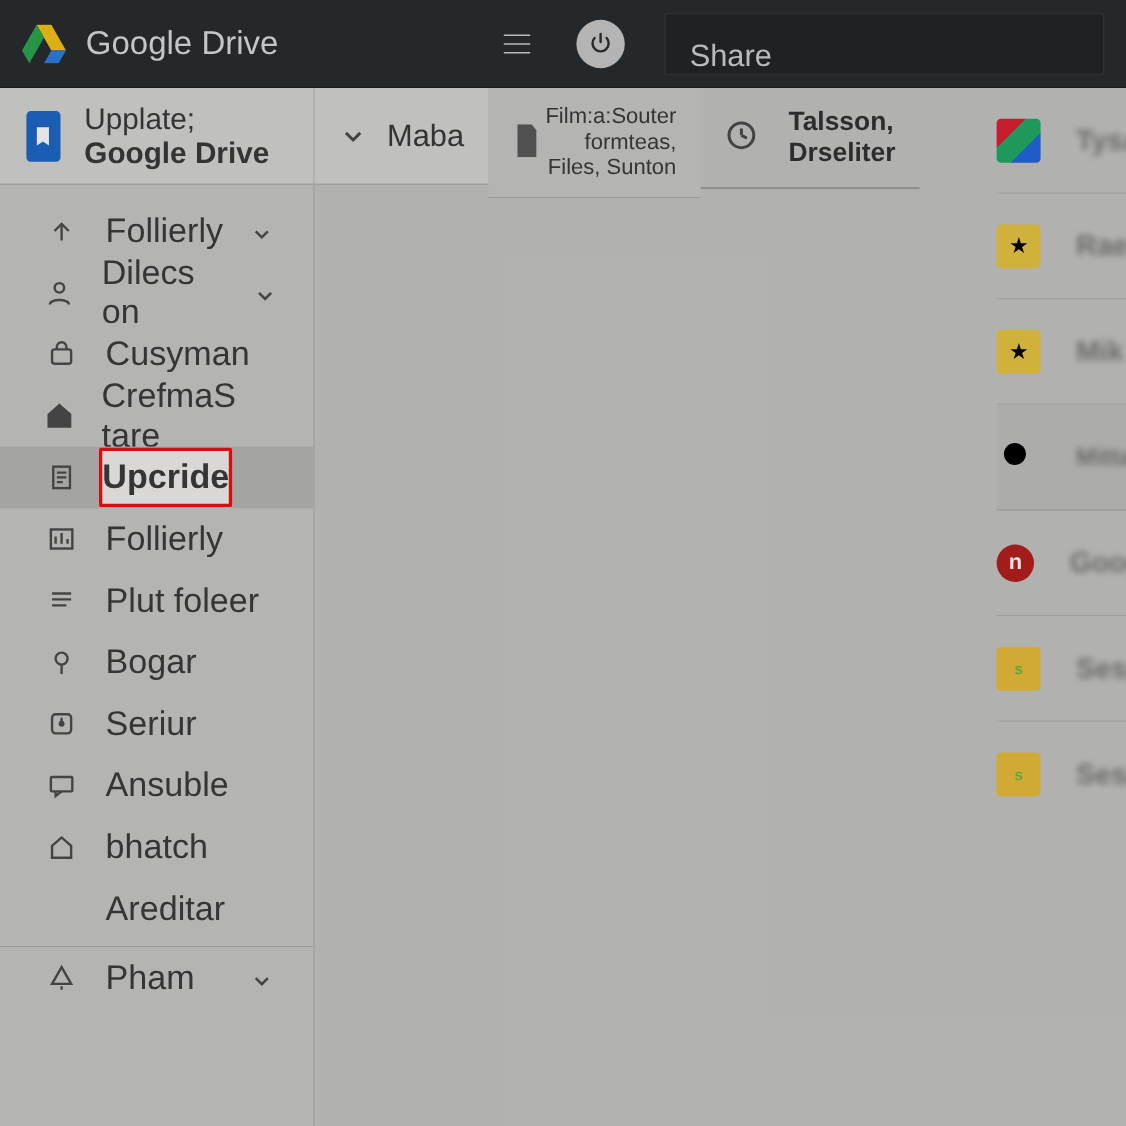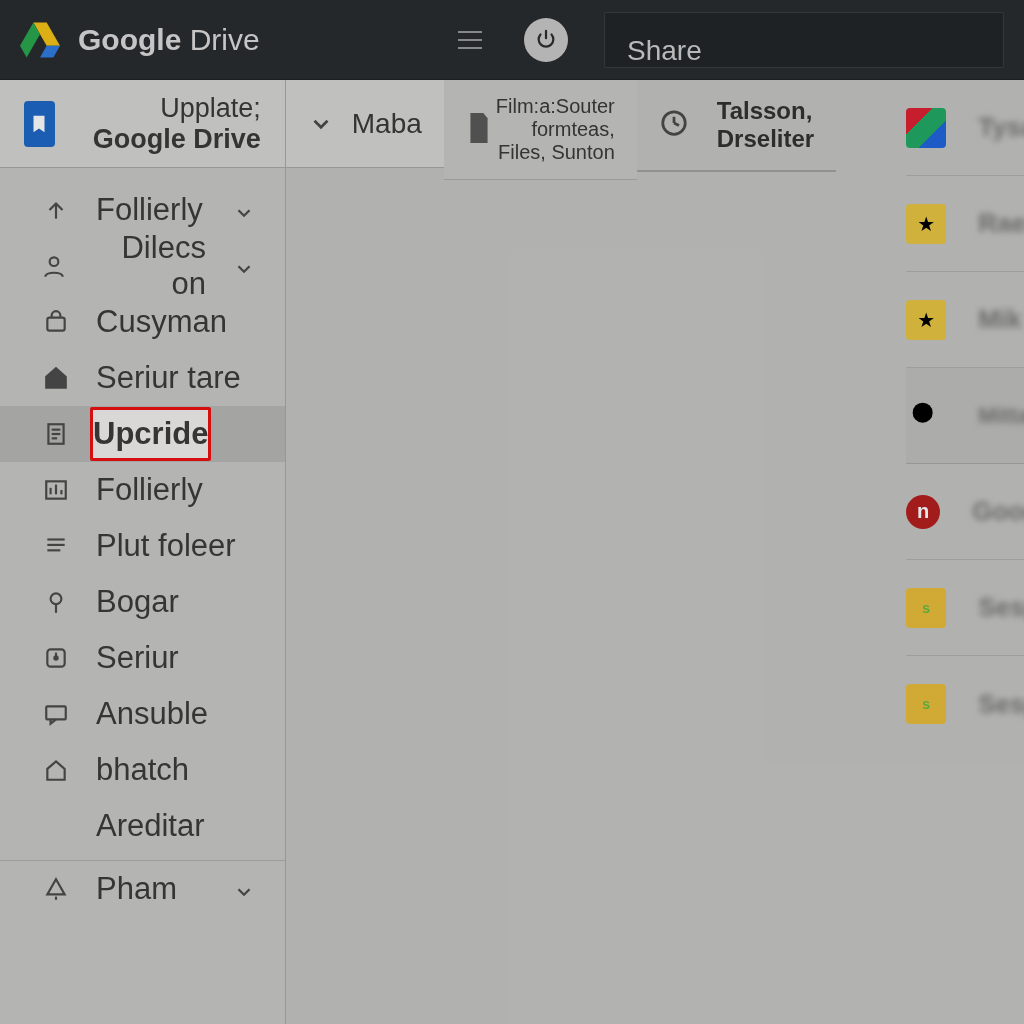--- a/index.html
+++ b/index.html
@@ -3,30 +3,30 @@
 <meta charset="utf-8">
 <style>
   * { margin: 0; padding: 0; box-sizing: border-box; font-family: Arial, Helvetica, sans-serif; }
   body { width: 1024px; height: 1024px; background: #c1c1c0; overflow: hidden; position: relative; }
   body::after { content:""; position:absolute; inset:0; background:rgba(0,0,0,0.10); pointer-events:none; }
 
   .topbar { background:#2a2d30; height:80px; display:flex; align-items:center; padding:0 20px; color:#e6e6e6; border-bottom:1px solid #1f2123; }
   .logo-block { display:flex; align-items:center; gap:18px; flex:0 0 auto; }
   .drive-logo { width:40px; height:36px; }
   .logo-text { font-size:30px; color:#dcdcdc; }
-  .logo-text .g { font-weight:700; }
+  .logo-text .g { font-weight:400; }
   .topbar-spacer { flex:1; }
   .hamburger { width:36px; height:36px; display:flex; align-items:center; justify-content:center; margin-right:36px; }
   .hamburger svg { width:32px; height:32px; stroke:#cfcfcf; }
   .circle-btn { width:44px; height:44px; border-radius:50%; background:#c9c9c9; display:flex; align-items:center; justify-content:center; margin-right:36px; }
   .circle-btn svg{ width:22px; height:22px; fill:#2e2e2e; }
   .sharebox { background:#232629; height:56px; border-radius:2px; display:flex; align-items:flex-end; padding:0 22px; color:#cfcfcf; font-size:28px; width:400px; border:1px solid #3b3e41; }
 
   .content { display:flex; height: calc(1024px - 80px); }
-  .sidebar { width:535px; border-right:1px solid #a9a9a9; background:#c9c9c7; display:flex; flex-direction:column;text-align:right; }
+  .sidebar { width:535px; border-right:1px solid #a9a9a9; background:#c9c9c7; display:flex; flex-direction:column; }
   .main { flex:1; background:#c6c6c4; display:flex; }
 
   .side-header { background:#d6d6d4; border-bottom:1px solid #a9a9a9; height:88px; display:flex; align-items:center; padding:0 24px; gap:22px; }
   .blue-ico { width:46px; height:46px; background:#1f68c7; border-radius:4px; display:flex; align-items:center; justify-content:center; }
   .blue-ico svg { width:22px; height:22px; fill:#fff; }
   .side-title { font-size:27px; color:#3a3a3a; }
   .side-title b { font-weight:600; }
 
   .navlist { padding-top:14px; }
   .nav-item { display:flex; align-items:center; height:56px; padding:0 30px 0 40px; gap:24px; color:#3c3c3c; font-size:31px; position:relative; }
@@ -139,21 +139,21 @@
             </svg>
           </span>
           <span>Cusyman</span>
         </div>
         <div class="nav-item">
           <span class="ico">
             <svg viewBox="0 0 24 24" class="f">
               <path d="M3 11l9-8 9 8v10H3z" fill="#4c4c4c"></path>
             </svg>
           </span>
-          <span>Seriur tare</span>
+          <span>CrefmaS tare</span>
         </div>
         <div class="nav-item selected">
           <span class="ico">
             <svg viewBox="0 0 24 24">
               <rect x="5" y="3" width="14" height="18"></rect>
               <line x1="8" y1="8" x2="16" y2="8"></line>
               <line x1="8" y1="12" x2="16" y2="12"></line>
               <line x1="8" y1="16" x2="13" y2="16"></line>
             </svg>
           </span>

